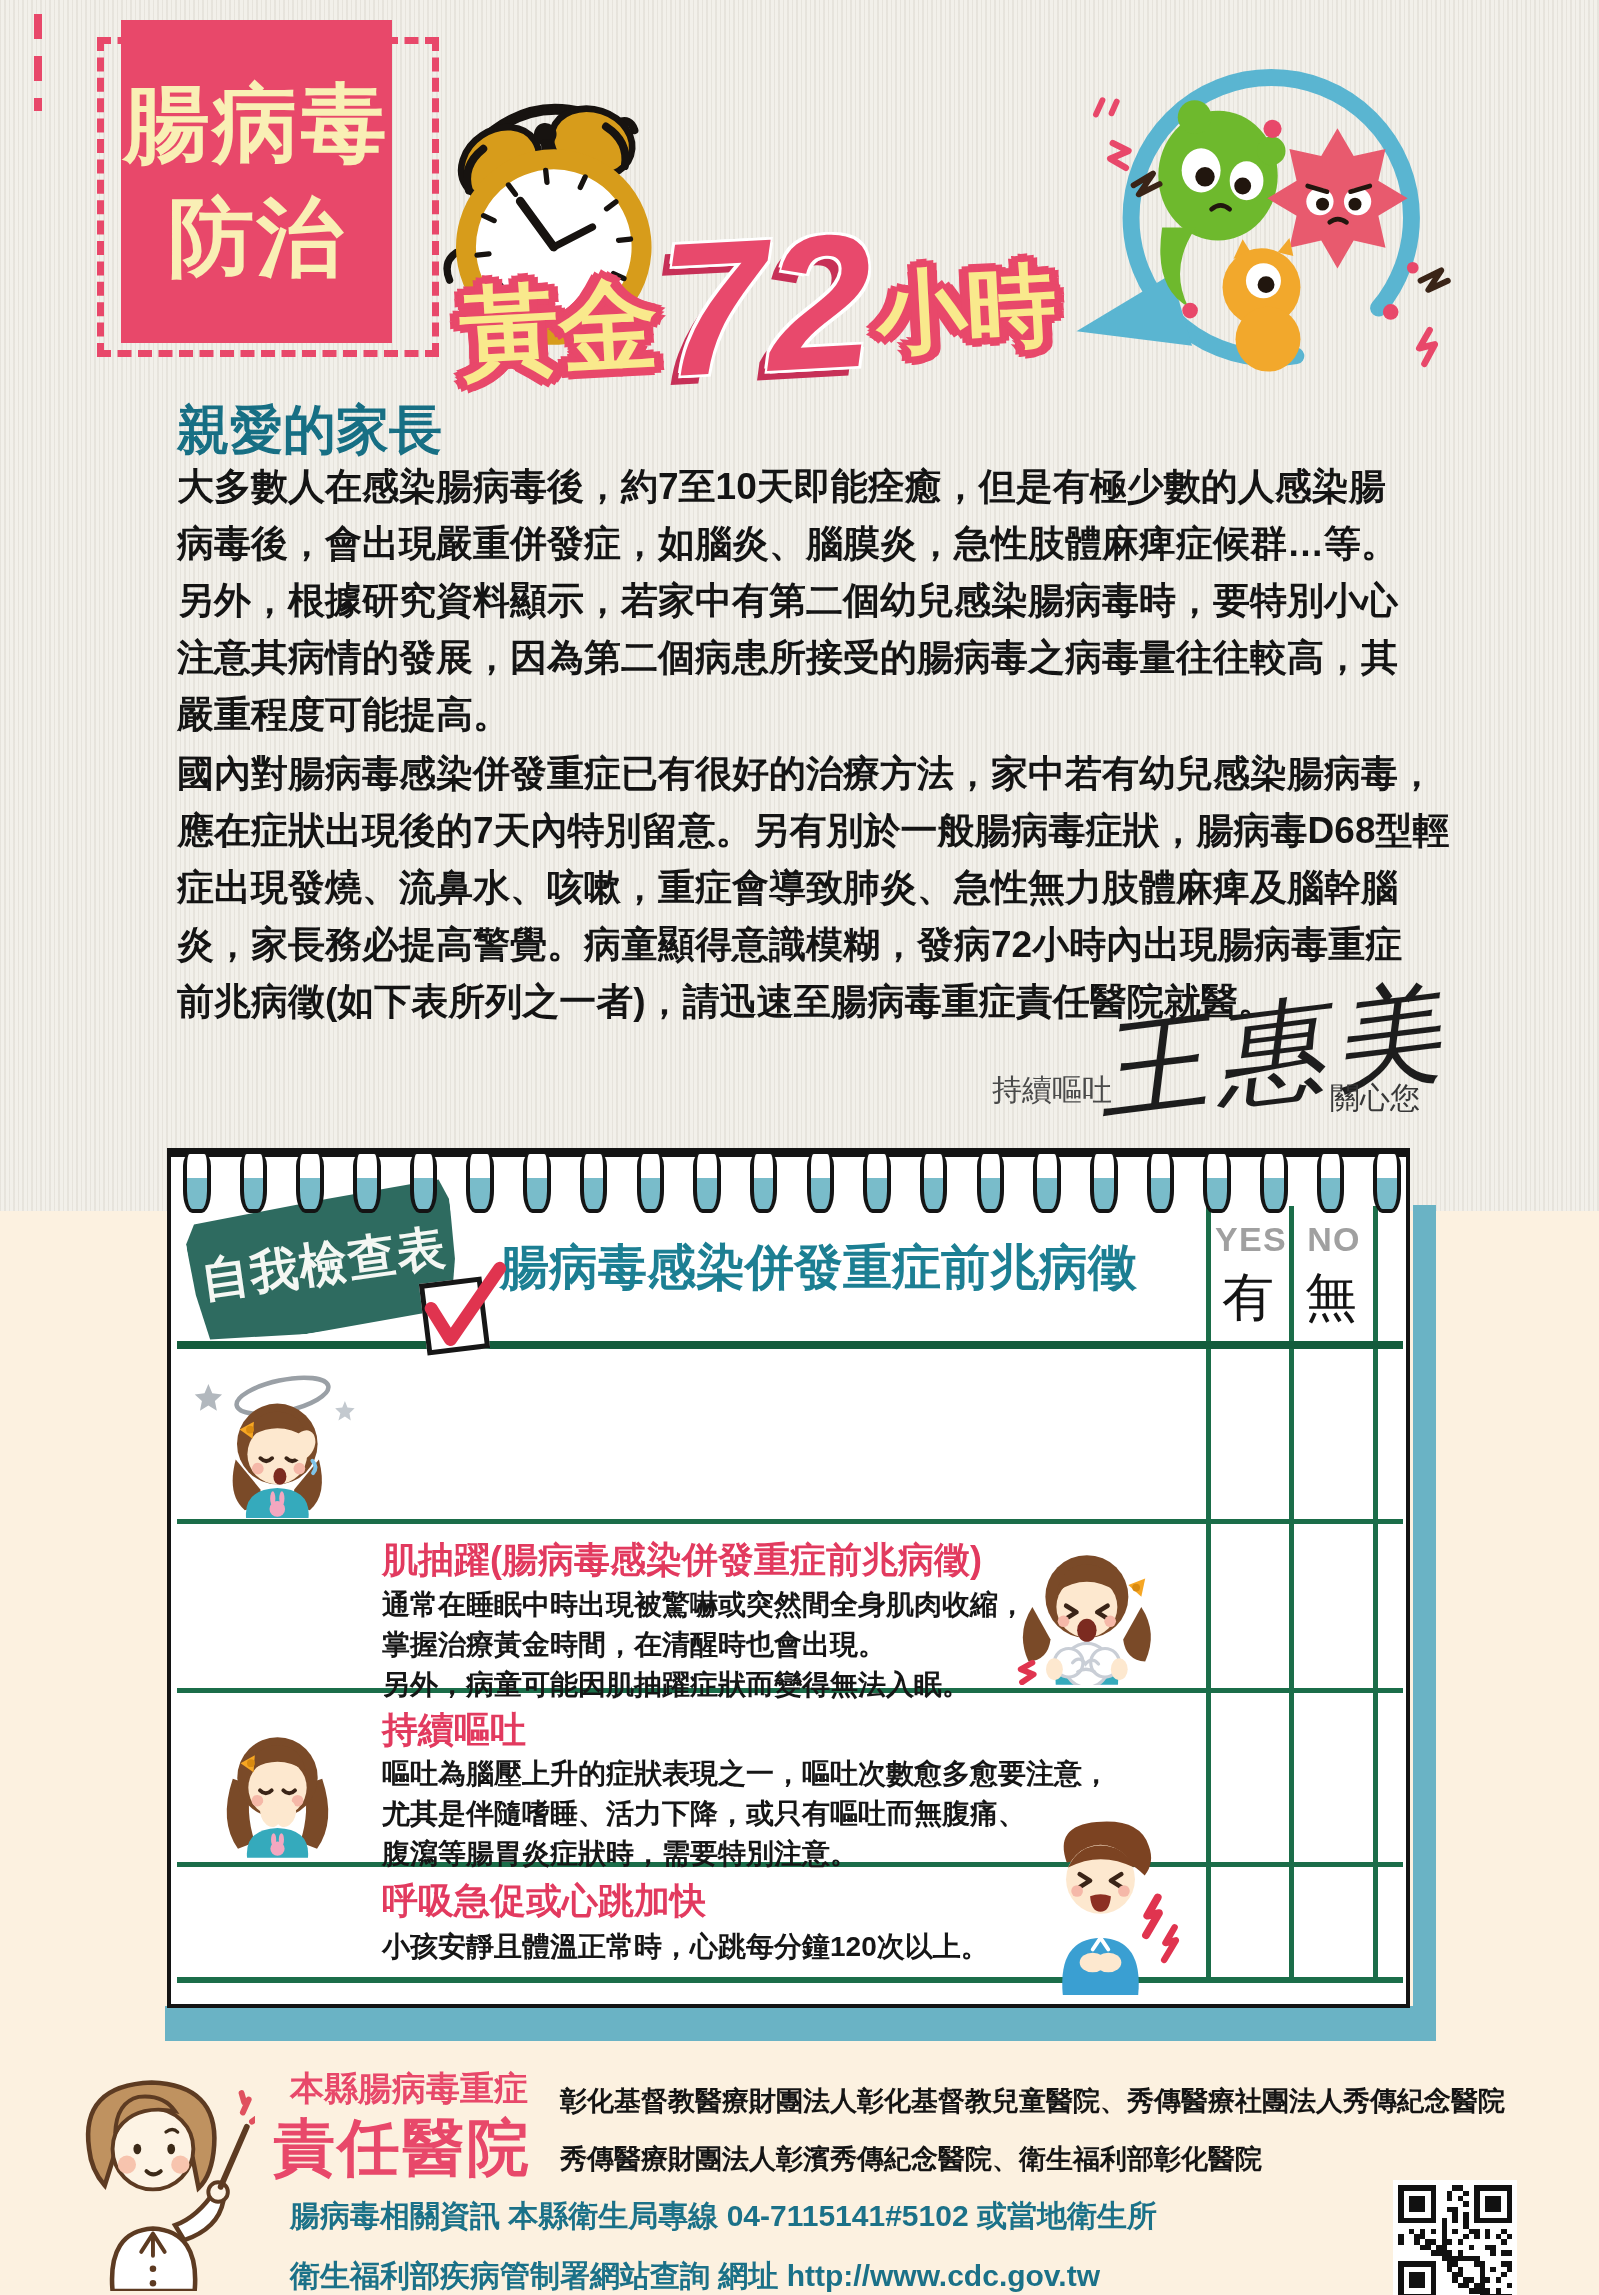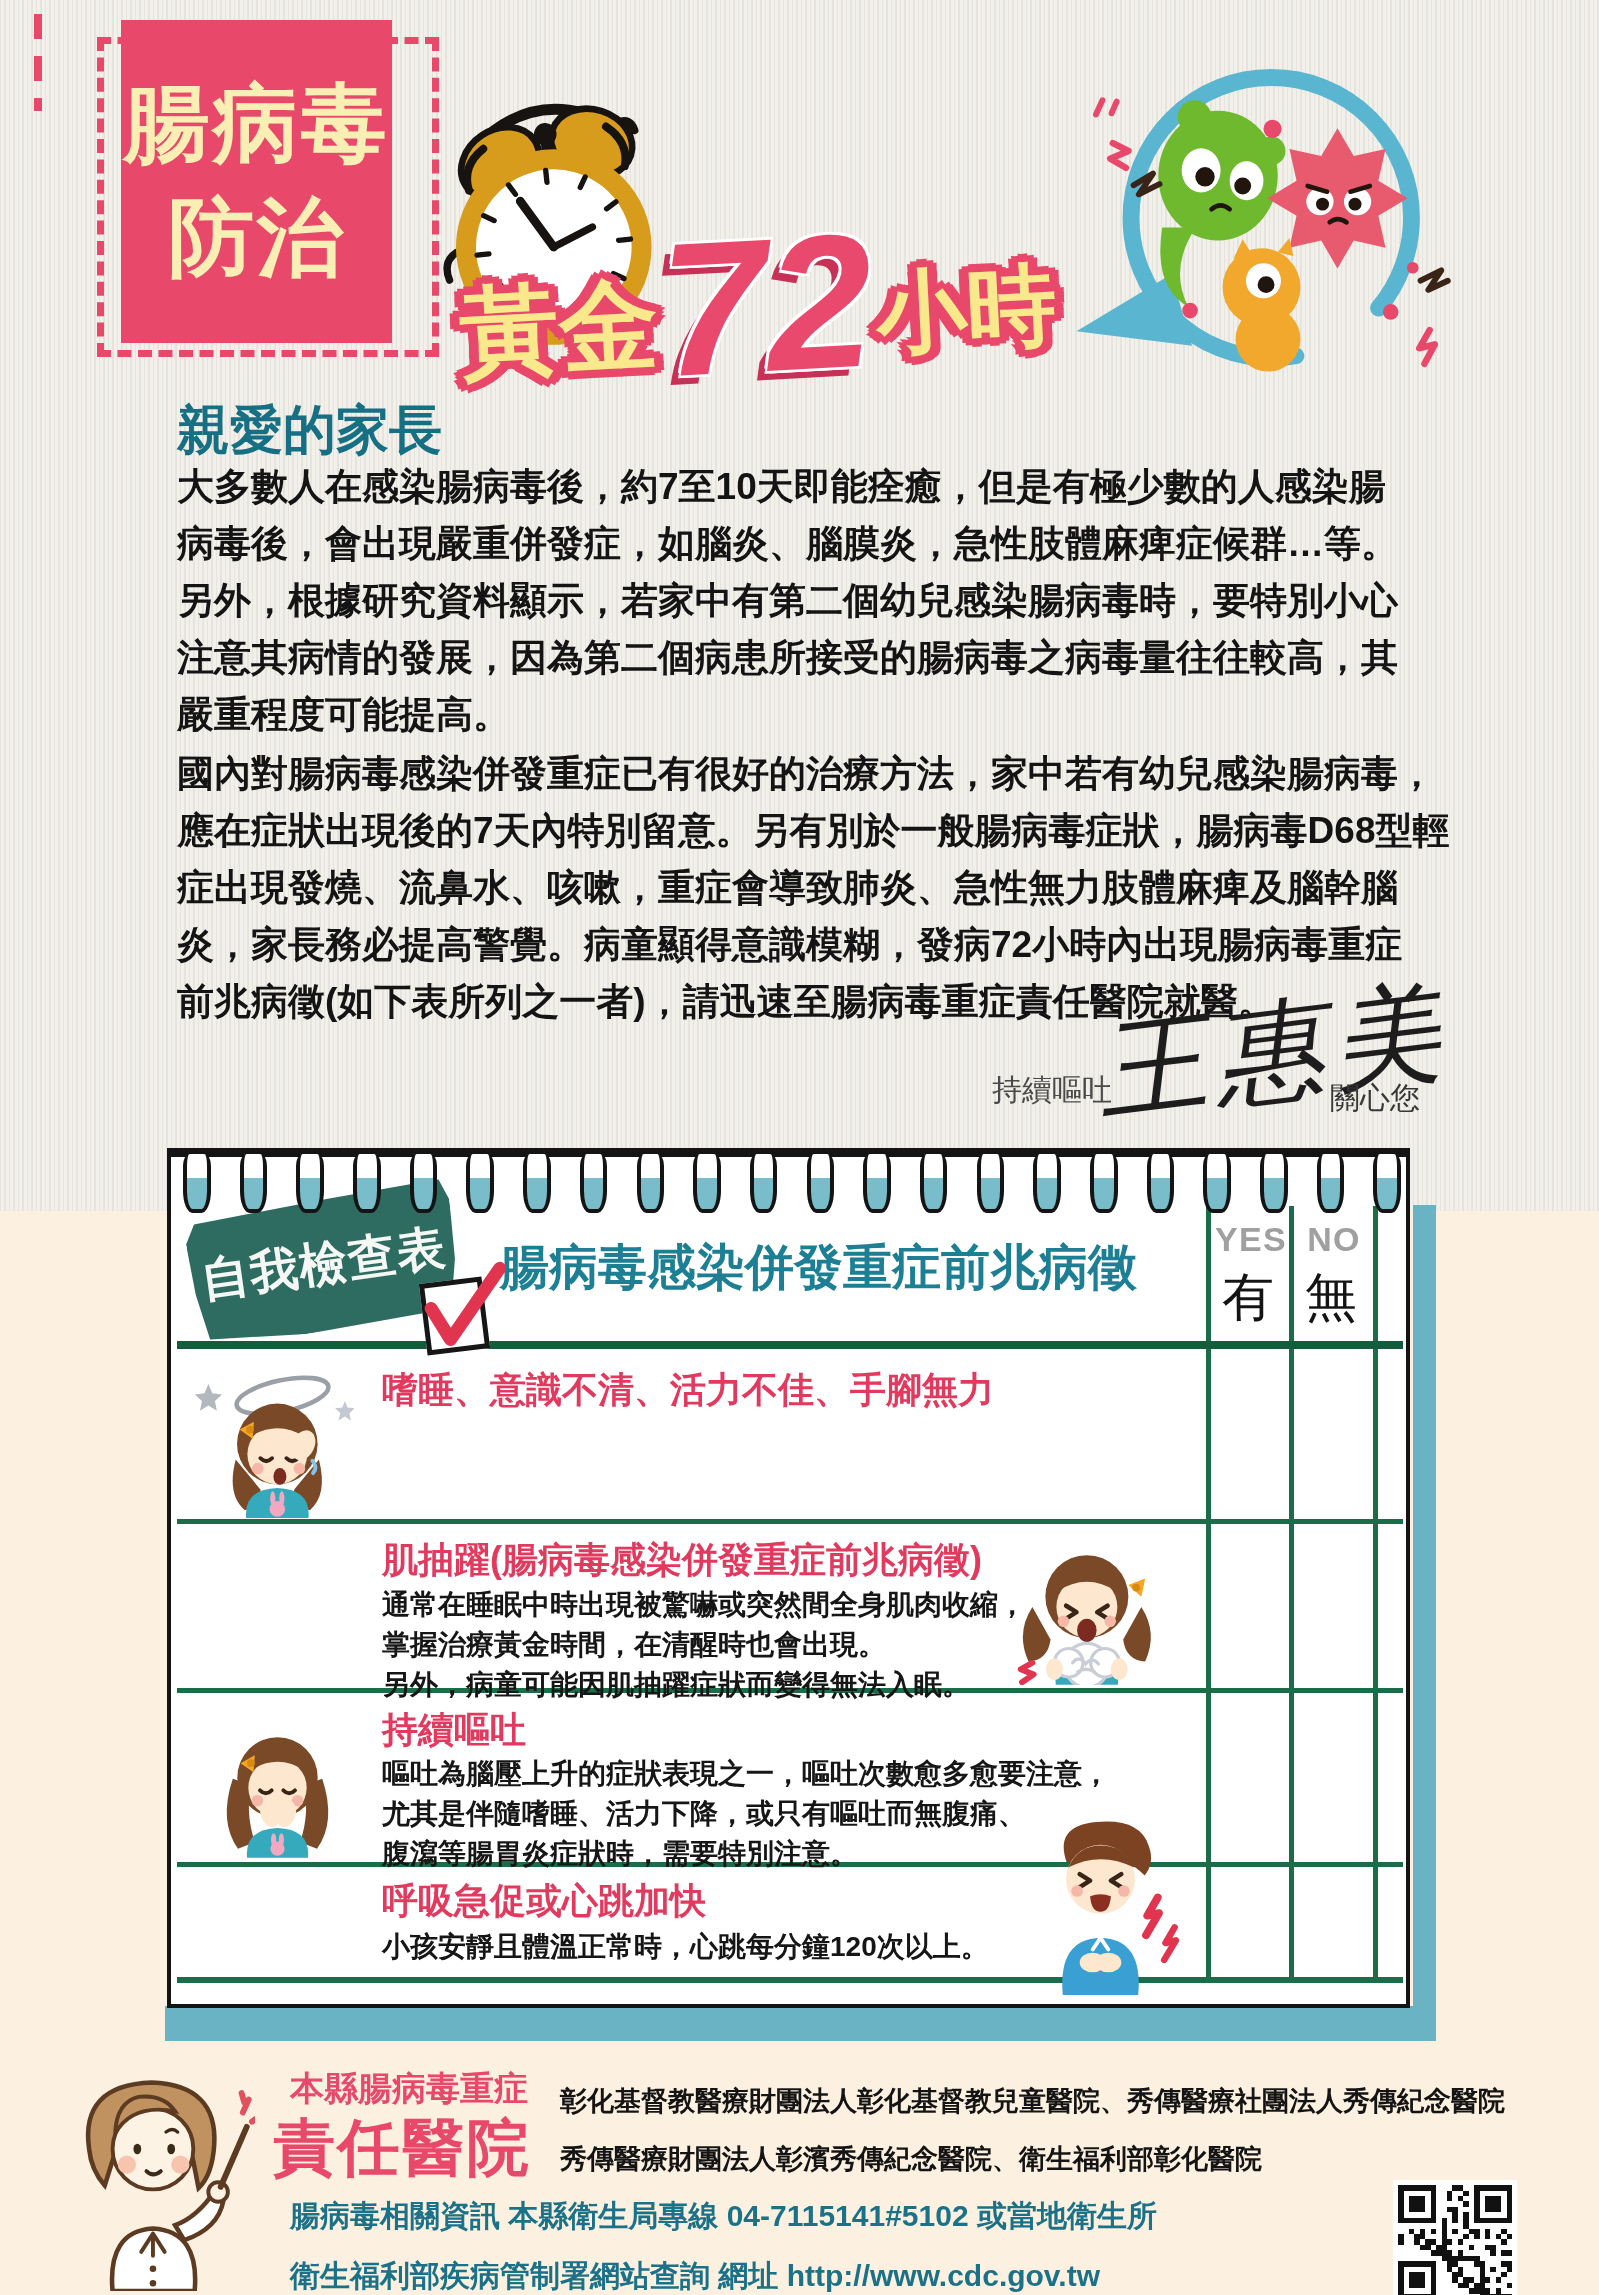--- a/index.html
+++ b/index.html
@@ -268,21 +268,20 @@
     <circle cx="112" cy="164" r="9" fill="#f5b8a8"></circle>
       <circle cx="176" cy="164" r="9" fill="#f5b8a8"></circle>
     <ellipse cx="146" cy="176" rx="10" ry="13" fill="#7c2b20"></ellipse>
     <path d="M196,152 q9,10 1,19" stroke="#7fc3e8" stroke-width="6" fill="none" stroke-linecap="round"></path>
     <path d="M94,240 q-4,-44 48,-46 q52,2 48,46z" fill="#35aabc"></path>
     <ellipse cx="182" cy="128" rx="17" ry="24" fill="#fde8cf" transform="rotate(26 182 128)"></ellipse>
     <circle cx="142" cy="226" r="12" fill="#f3a7c0"></circle>
     <ellipse cx="135" cy="210" rx="4" ry="11" fill="#f3a7c0"></ellipse>
       <ellipse cx="149" cy="210" rx="4" ry="11" fill="#f3a7c0"></ellipse>
   </svg>
-  <div class="abs row-title" style="left:382px;top:1366px;">嗜睡、意識不清、活力不佳、手腳無力</div>
 
   <div class="abs row-title" style="left:382px;top:1536px;">肌抽躍(腸病毒感染併發重症前兆病徵)</div>
   <div class="abs row-body" style="left:382px;top:1585px;">通常在睡眠中時出現被驚嚇或突然間全身肌肉收縮，
 掌握治療黃金時間，在清醒時也會出現。
 另外，病童可能因肌抽躍症狀而變得無法入眠。</div>
   <svg class="abs illus" style="left:987px;top:1529px;width:201px;height:156px;" viewBox="0 0 310 240">
     <path d="M70,120 q-26,40 -6,84 q30,-2 34,-34z" fill="#7a4a28"></path>
     <path d="M238,120 q26,40 6,84 q-30,-2 -34,-34z" fill="#7a4a28"></path>
     <circle cx="154" cy="104" r="64" fill="#7a4a28"></circle>
     <circle cx="154" cy="120" r="47" fill="#fde8cf"></circle>

